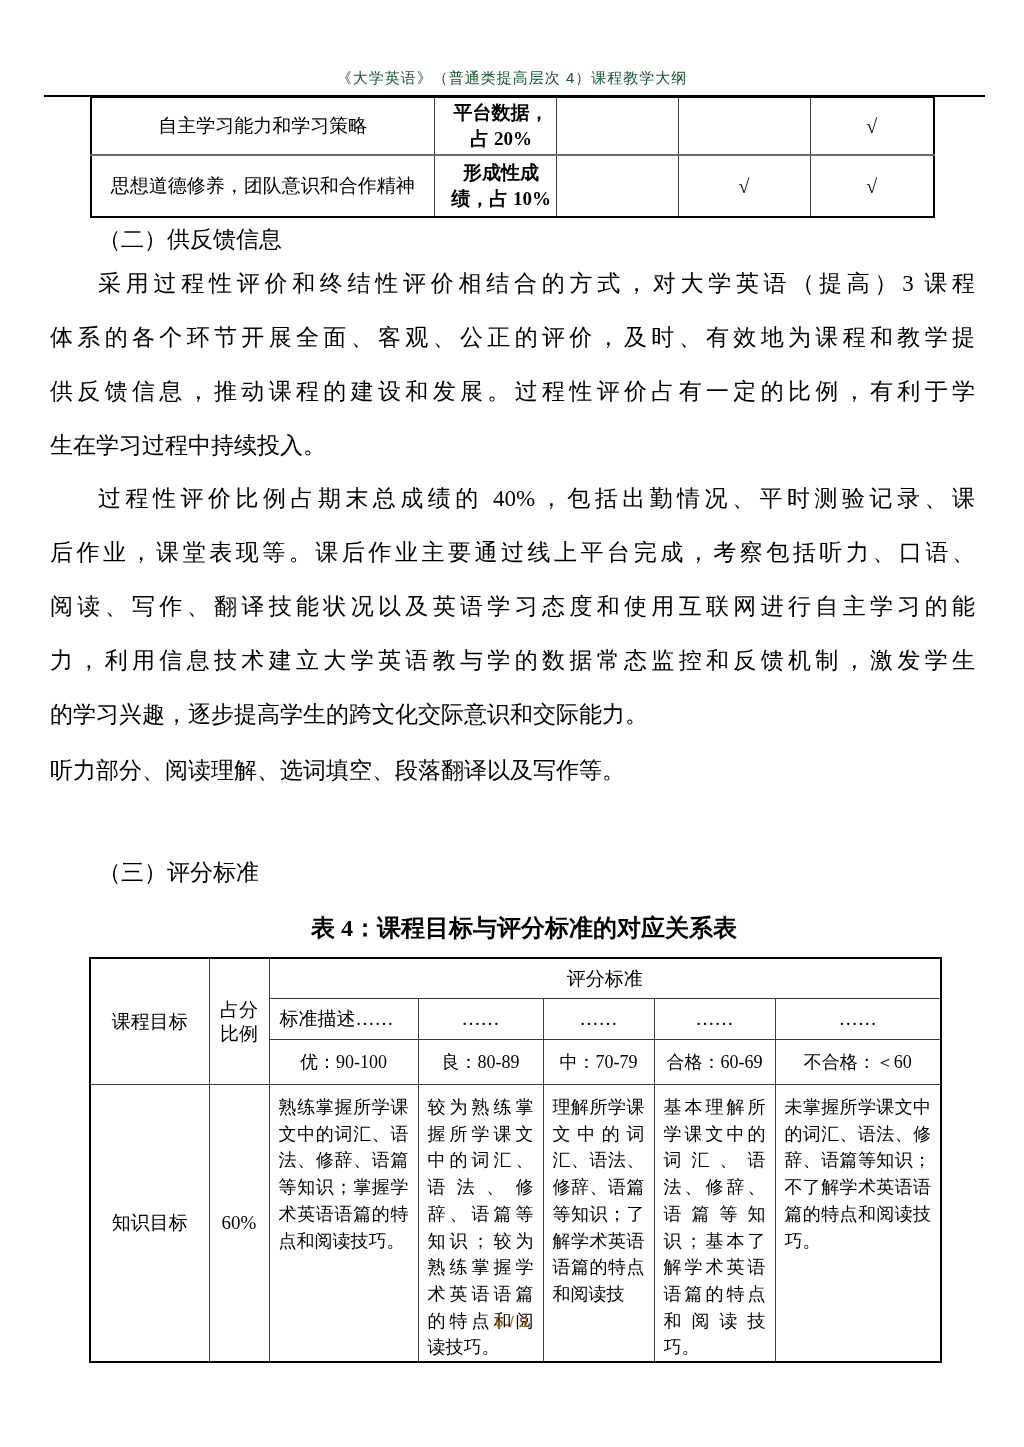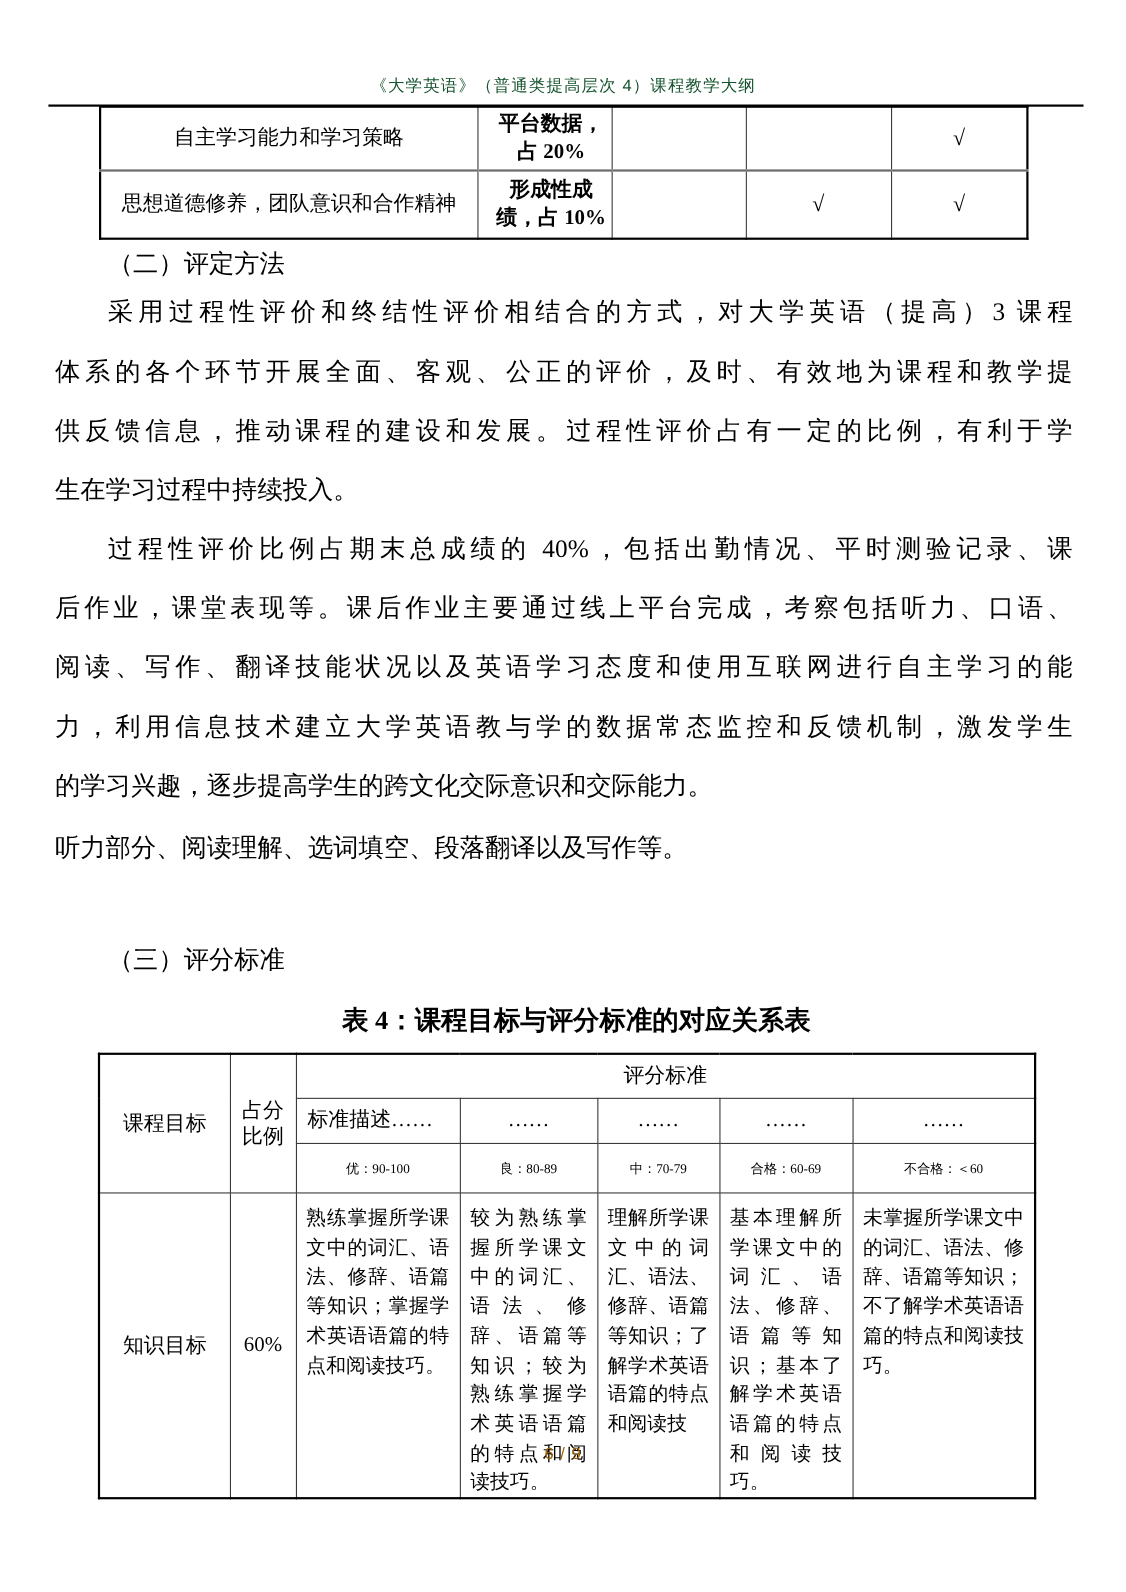--- a/index.html
+++ b/index.html
@@ -50,21 +50,21 @@
   .t4 {
     position:absolute; top:957px; left:89px; width:851px;
     border-collapse:collapse; table-layout:fixed; border:2px solid #000;
   }
   .t4 td { border:1px solid #3a3a3a; overflow:hidden; }
   .t4 .hd { font-weight:normal; text-align:center; vertical-align:middle; font-size:19px; line-height:24px; padding:2px 4px; }
   .t4 tr.hr1 td { height:35px; }
   .t4 tr.hr2 td { height:36px; }
   .t4 tr.hr3 td { height:40px; }
   .t4 td.desc-first { text-align:left; padding-left:10px; }
-  .t4 td.grade { font-size:12px; }
+  .t4 td.grade { font-size:18px; }
   .t4 tr.body td { height:213px; }
   .t4 td.obj, .t4 td.prop {
     text-align:center; vertical-align:middle; font-size:19px;
   }
   .t4 td.crit {
     vertical-align:top; font-size:18px; line-height:26.7px;
     padding:9px 9px 0 9px; text-align:justify; text-justify:inter-ideograph;
   }
 </style>
 </head>
@@ -96,21 +96,21 @@
         <td>思想道德修养，团队意识和合作精神</td>
         <td class="method">形成性成
 绩，占 10%</td>
         <td class="check"></td>
         <td class="check">√</td>
         <td class="check">√</td>
       </tr>
     </tbody>
   </table>
 
-  <div class="h-sub" style="top:213px">（二）评定方法</div>
+  <div class="h-sub" style="top:213px">（二）供反馈信息</div>
 
   <div class="para" style="top:257px">
     <div class="ln first">采用过程性评价和终结性评价相结合的方式，对大学英语（提高）3 课程</div>
     <div class="ln">体系的各个环节开展全面、客观、公正的评价，及时、有效地为课程和教学提</div>
     <div class="ln">供反馈信息，推动课程的建设和发展。过程性评价占有一定的比例，有利于学</div>
     <div class="ln last">生在学习过程中持续投入。</div>
   </div>
 
   <div class="para" style="top:472px">
     <div class="ln first">过程性评价比例占期末总成绩的 40%，包括出勤情况、平时测验记录、课</div>

